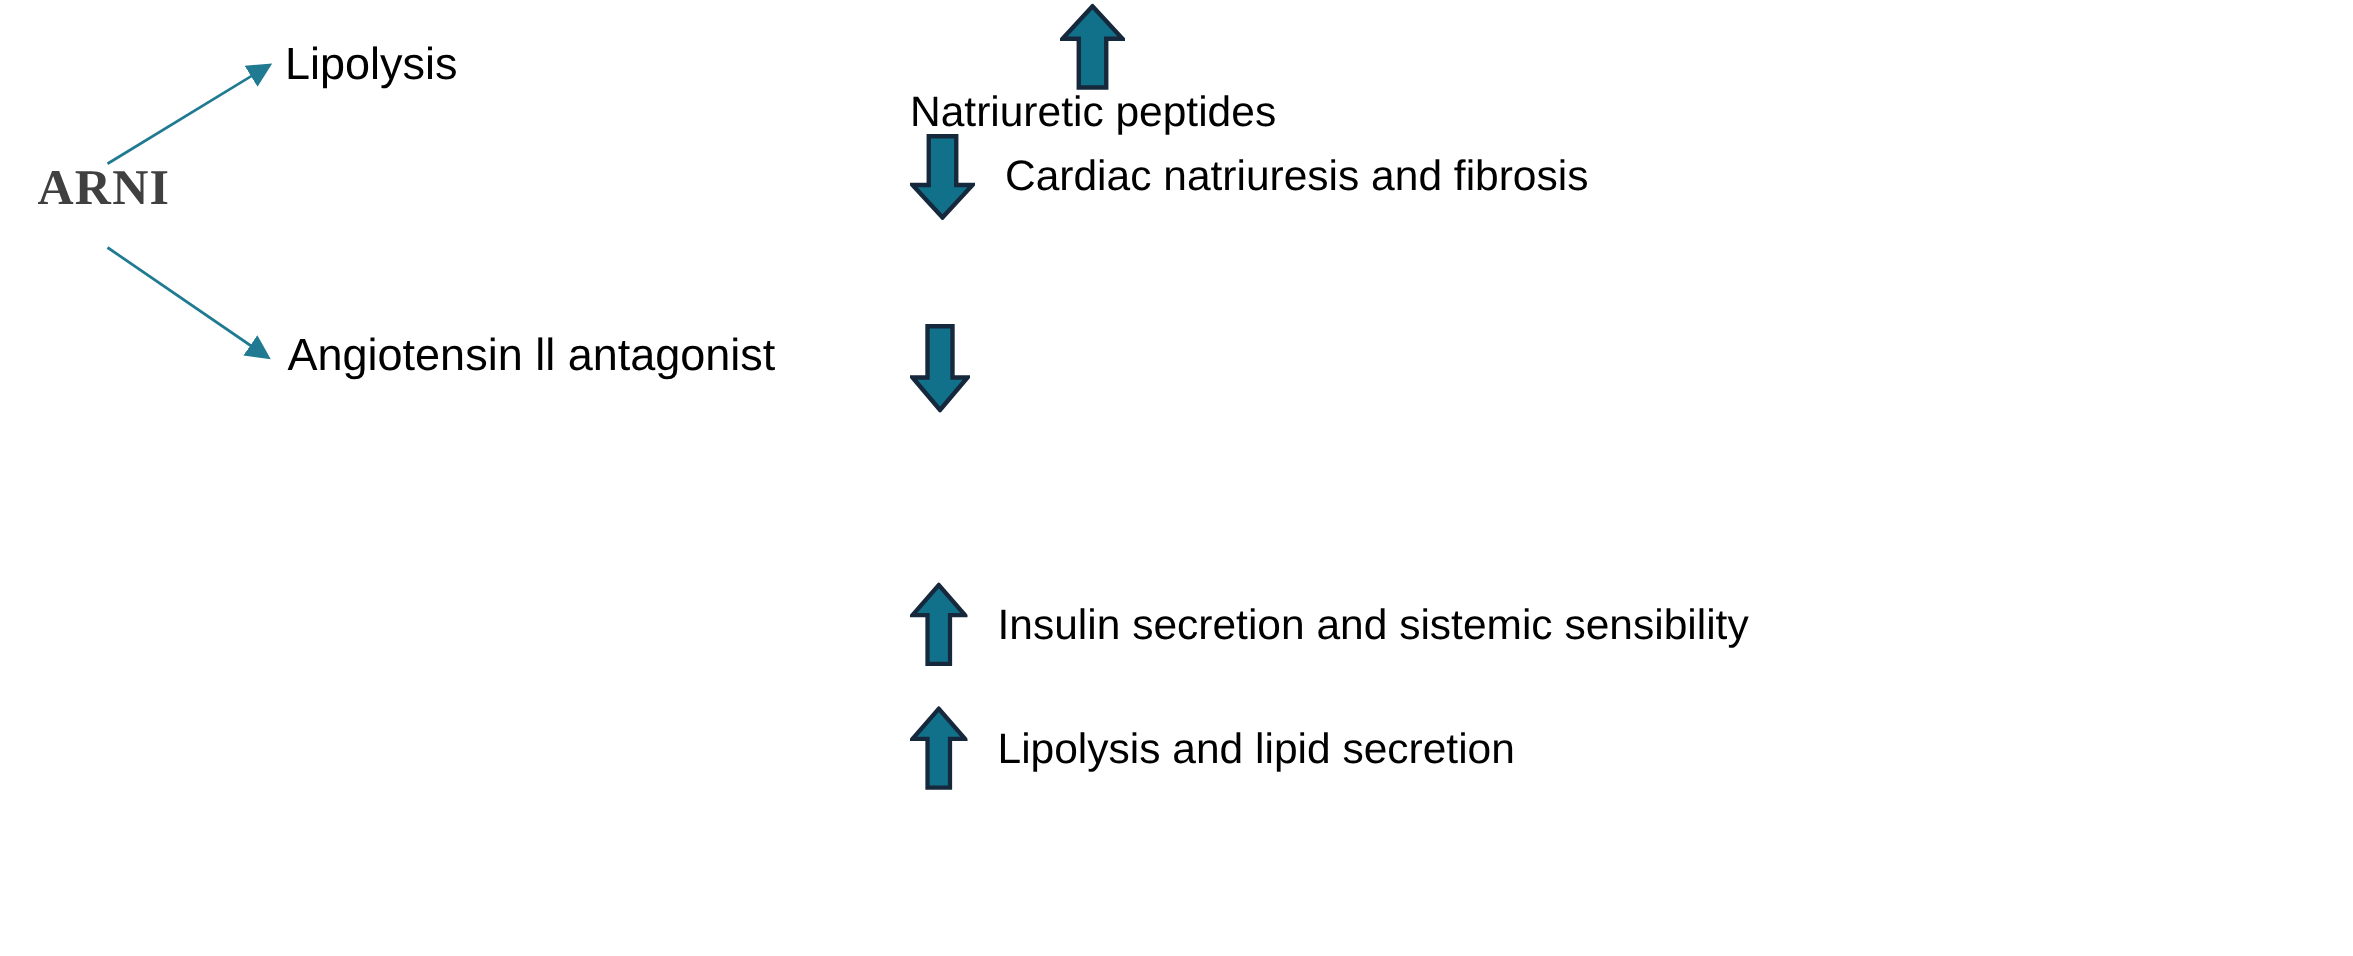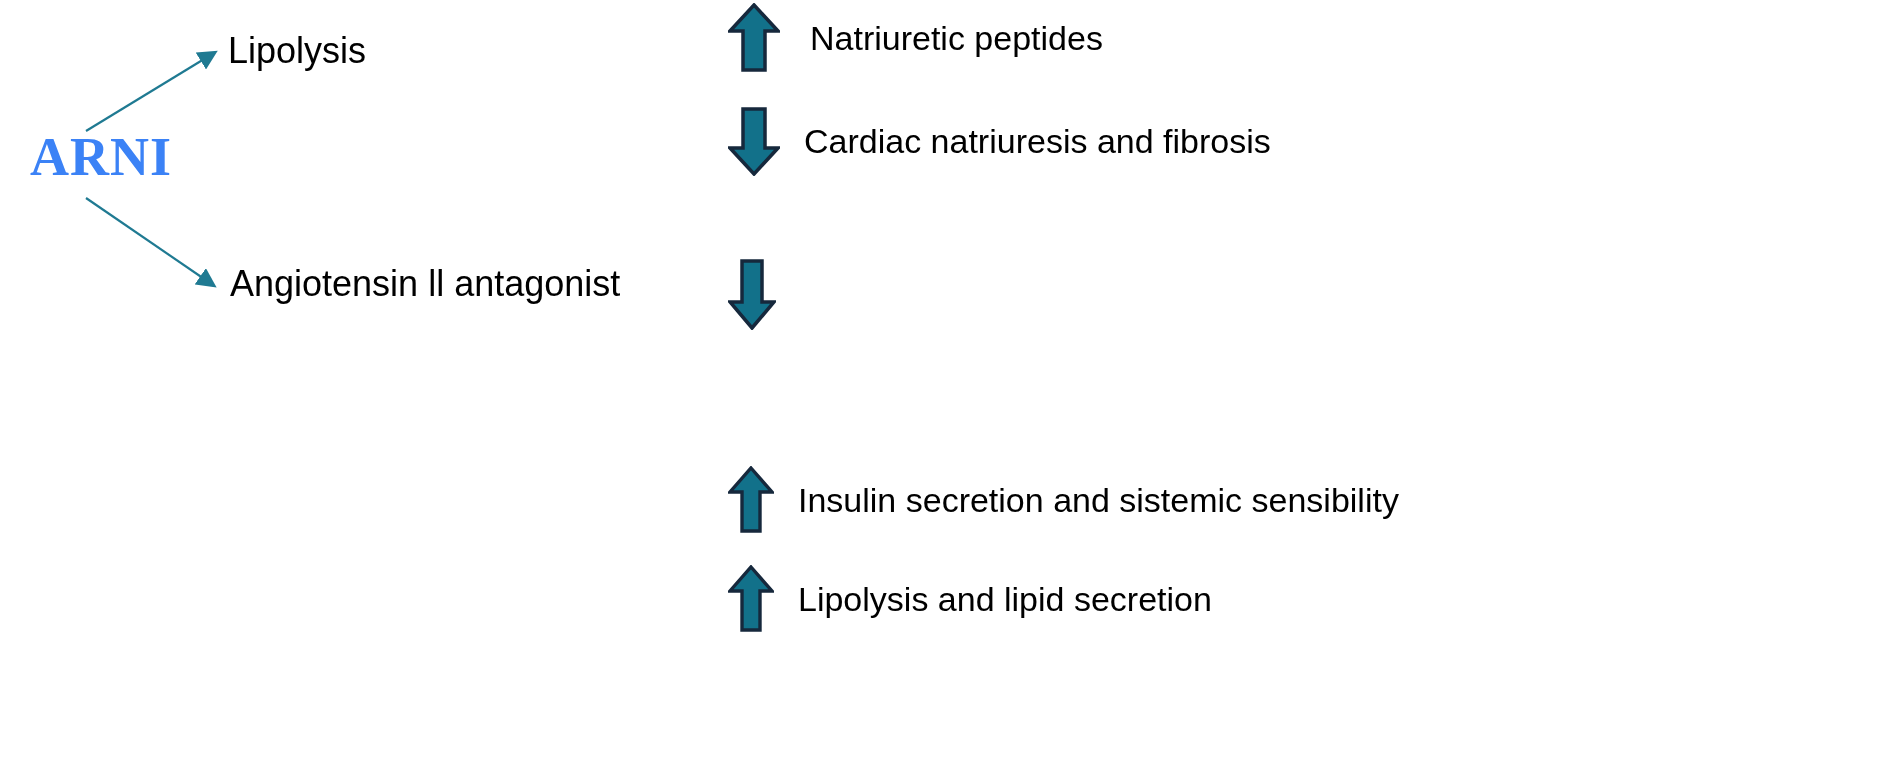--- a/index.html
+++ b/index.html
@@ -31,24 +31,24 @@
     pointer-events: none;
   }
 
   
   .root-node {
     position: absolute;
     left: 30px;
     top: 130px;
     font-family: "Liberation Serif", serif;
     font-weight: bold;
-    font-size: 54px;
+    font-size: 40px;
     letter-spacing: 1px;
     line-height: 1;
-    color: #3b82f6;
+    color: #404040;
     white-space: nowrap;
   }
 
   
   .branch-label {
     position: absolute;
     font-family: "Liberation Sans", sans-serif;
     font-size: 36px;
     line-height: 1;
     color: #000000;
@@ -78,21 +78,21 @@
     line-height: 0;
   }
 
   
   .arrow {
     display: block;
     flex: 0 0 auto;
   }
 
   
-  #row-natriuretic   { left: 728px;  top: 3px;   }
+  #row-natriuretic   { left: 728px;  top: 3px; flex-direction: column;   }
   #row-vasodilat     { left: 1212px; top: 3px;   }
   #row-cardiac       { left: 728px;  top: 106px; }
   #row-naretention   { left: 728px;  top: 258px; }
   #row-vasoconstr    { left: 728px;  top: 362px; }
   #row-insulin       { left: 728px;  top: 466px; }
   #row-lipolysis     { left: 728px;  top: 565px; }
 
   .gap-wide  { width: 30px; }
   .gap-mid   { width: 24px; }
   .gap-small { width: 14px; }

